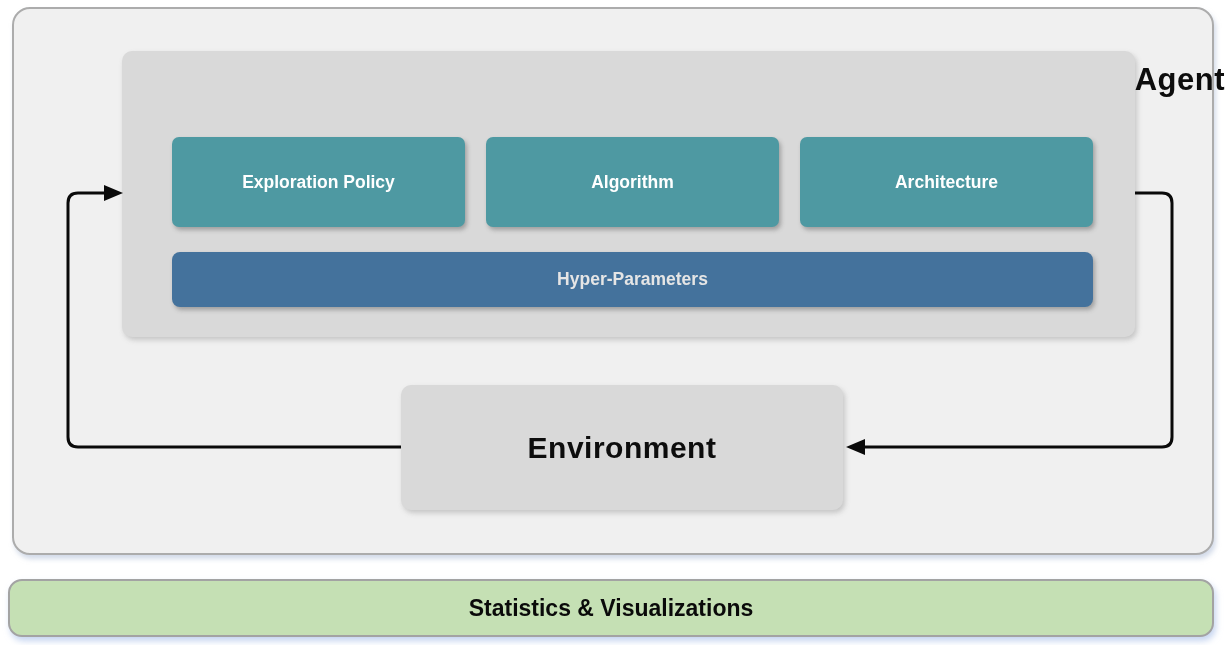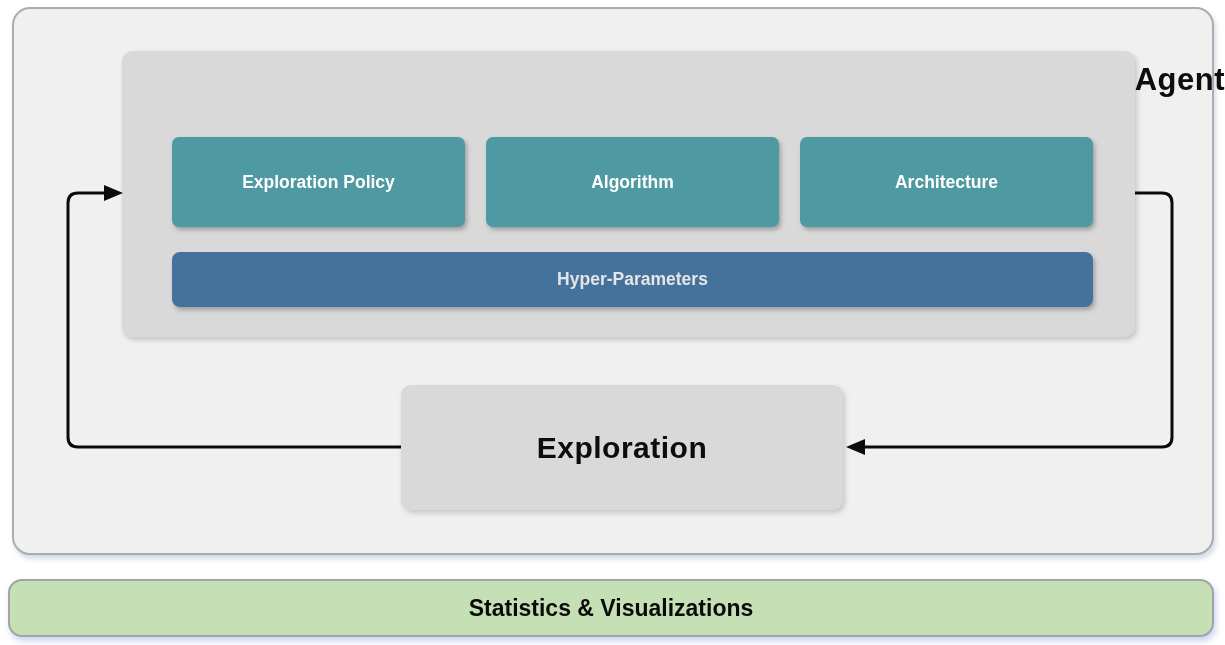--- a/index.html
+++ b/index.html
@@ -130,21 +130,21 @@
 
   <div class="modules-row">
     <div class="module">Exploration Policy</div>
     <div class="module">Algorithm</div>
     <div class="module">Architecture</div>
   </div>
 
   <div class="hyper-bar">Hyper-Parameters</div>
 
   <div class="environment-box">
-    <div class="environment-title">Exploration</div>
+    <div class="environment-title">Environment</div>
   </div>
 
   <svg class="arrow-layer" viewBox="0 0 1225 645" xmlns="http://www.w3.org/2000/svg">
     <g stroke="#0A0A0A" stroke-width="3" fill="none">
       <path d="M 401 447 H 78 Q 68 447 68 437 V 203 Q 68 193 78 193 H 106"></path>
       <polygon points="123,193 104,185 104,201" fill="#0A0A0A" stroke="none"></polygon>
     </g>
     <g stroke="#0A0A0A" stroke-width="3" fill="none">
       <path d="M 1135 193 H 1162 Q 1172 193 1172 203 V 437 Q 1172 447 1162 447 H 863"></path>
       <polygon points="846,447 865,439 865,455" fill="#0A0A0A" stroke="none"></polygon>

